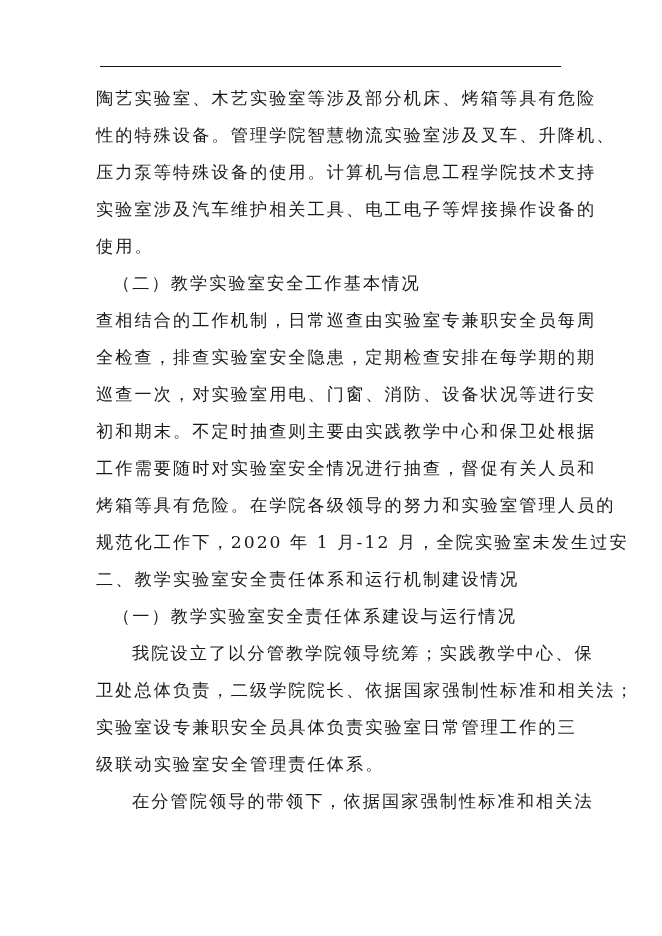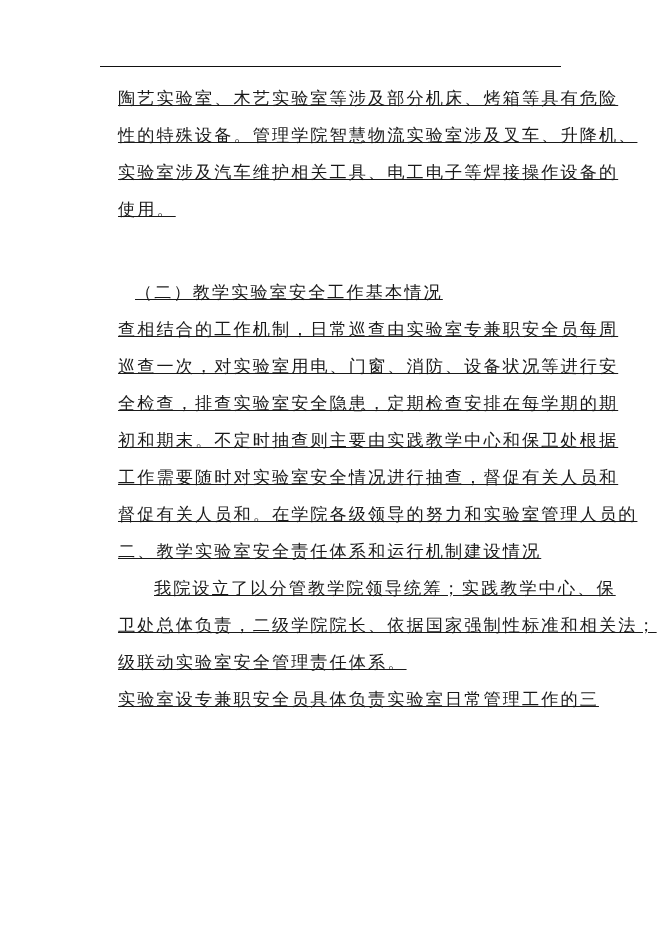--- a/index.html
+++ b/index.html
@@ -1,39 +1,43 @@
 <!DOCTYPE html>
 <html><head>
 <meta charset="utf-8">
 <style>
   html, body { margin: 0; padding: 0; background: #ffffff; }
   body { width: 662px; height: 936px; position: relative; overflow: hidden;
          font-family: "DejaVu Serif", "Liberation Serif", serif; color: #1a1a1a; }
   .rule { position: absolute; left: 100px; top: 66px; width: 461px; height: 1px; background: #111; }
-  .page { position: absolute; left: 118px; top: 80px; width: 462px; text-decoration: underline; }
+  .page { position: absolute; left: 96px; top: 80px; width: 462px; }
   .line { height: 37px; line-height: 37px; font-size: 17.2px; white-space: nowrap;
           letter-spacing: 2.05px; overflow: visible; }
-  .indent1 { padding-left: 17px; margin-top: 46px; }
+  .indent1 { padding-left: 17px; }
   .indent2 { padding-left: 36px; }
 </style>
 </head>
 <body>
 
 <div class="rule"></div>
 
 <div class="page">
   <div class="line">陶艺实验室、木艺实验室等涉及部分机床、烤箱等具有危险</div>
   <div class="line">性的特殊设备。管理学院智慧物流实验室涉及叉车、升降机、</div>
+  <div class="line">压力泵等特殊设备的使用。计算机与信息工程学院技术支持</div>
   <div class="line">实验室涉及汽车维护相关工具、电工电子等焊接操作设备的</div>
   <div class="line">使用。</div>
   <div class="line indent1">（二）教学实验室安全工作基本情况</div>
   <div class="line">查相结合的工作机制，日常巡查由实验室专兼职安全员每周</div>
+  <div class="line">全检查，排查实验室安全隐患，定期检查安排在每学期的期</div>
   <div class="line">巡查一次，对实验室用电、门窗、消防、设备状况等进行安</div>
-  <div class="line">全检查，排查实验室安全隐患，定期检查安排在每学期的期</div>
   <div class="line">初和期末。不定时抽查则主要由实践教学中心和保卫处根据</div>
   <div class="line">工作需要随时对实验室安全情况进行抽查，督促有关人员和</div>
-  <div class="line">督促有关人员和。在学院各级领导的努力和实验室管理人员的</div>
+  <div class="line">烤箱等具有危险。在学院各级领导的努力和实验室管理人员的</div>
+  <div class="line">规范化工作下，2020 年 1 月-12 月，全院实验室未发生过安</div>
   <div class="line">二、教学实验室安全责任体系和运行机制建设情况</div>
+  <div class="line indent1">（一）教学实验室安全责任体系建设与运行情况</div>
   <div class="line indent2">我院设立了以分管教学院领导统筹；实践教学中心、保</div>
   <div class="line">卫处总体负责，二级学院院长、依据国家强制性标准和相关法；</div>
+  <div class="line">实验室设专兼职安全员具体负责实验室日常管理工作的三</div>
   <div class="line">级联动实验室安全管理责任体系。</div>
-  <div class="line">实验室设专兼职安全员具体负责实验室日常管理工作的三</div>
+  <div class="line indent2">在分管院领导的带领下，依据国家强制性标准和相关法</div>
 </div>
 
 </body></html>

